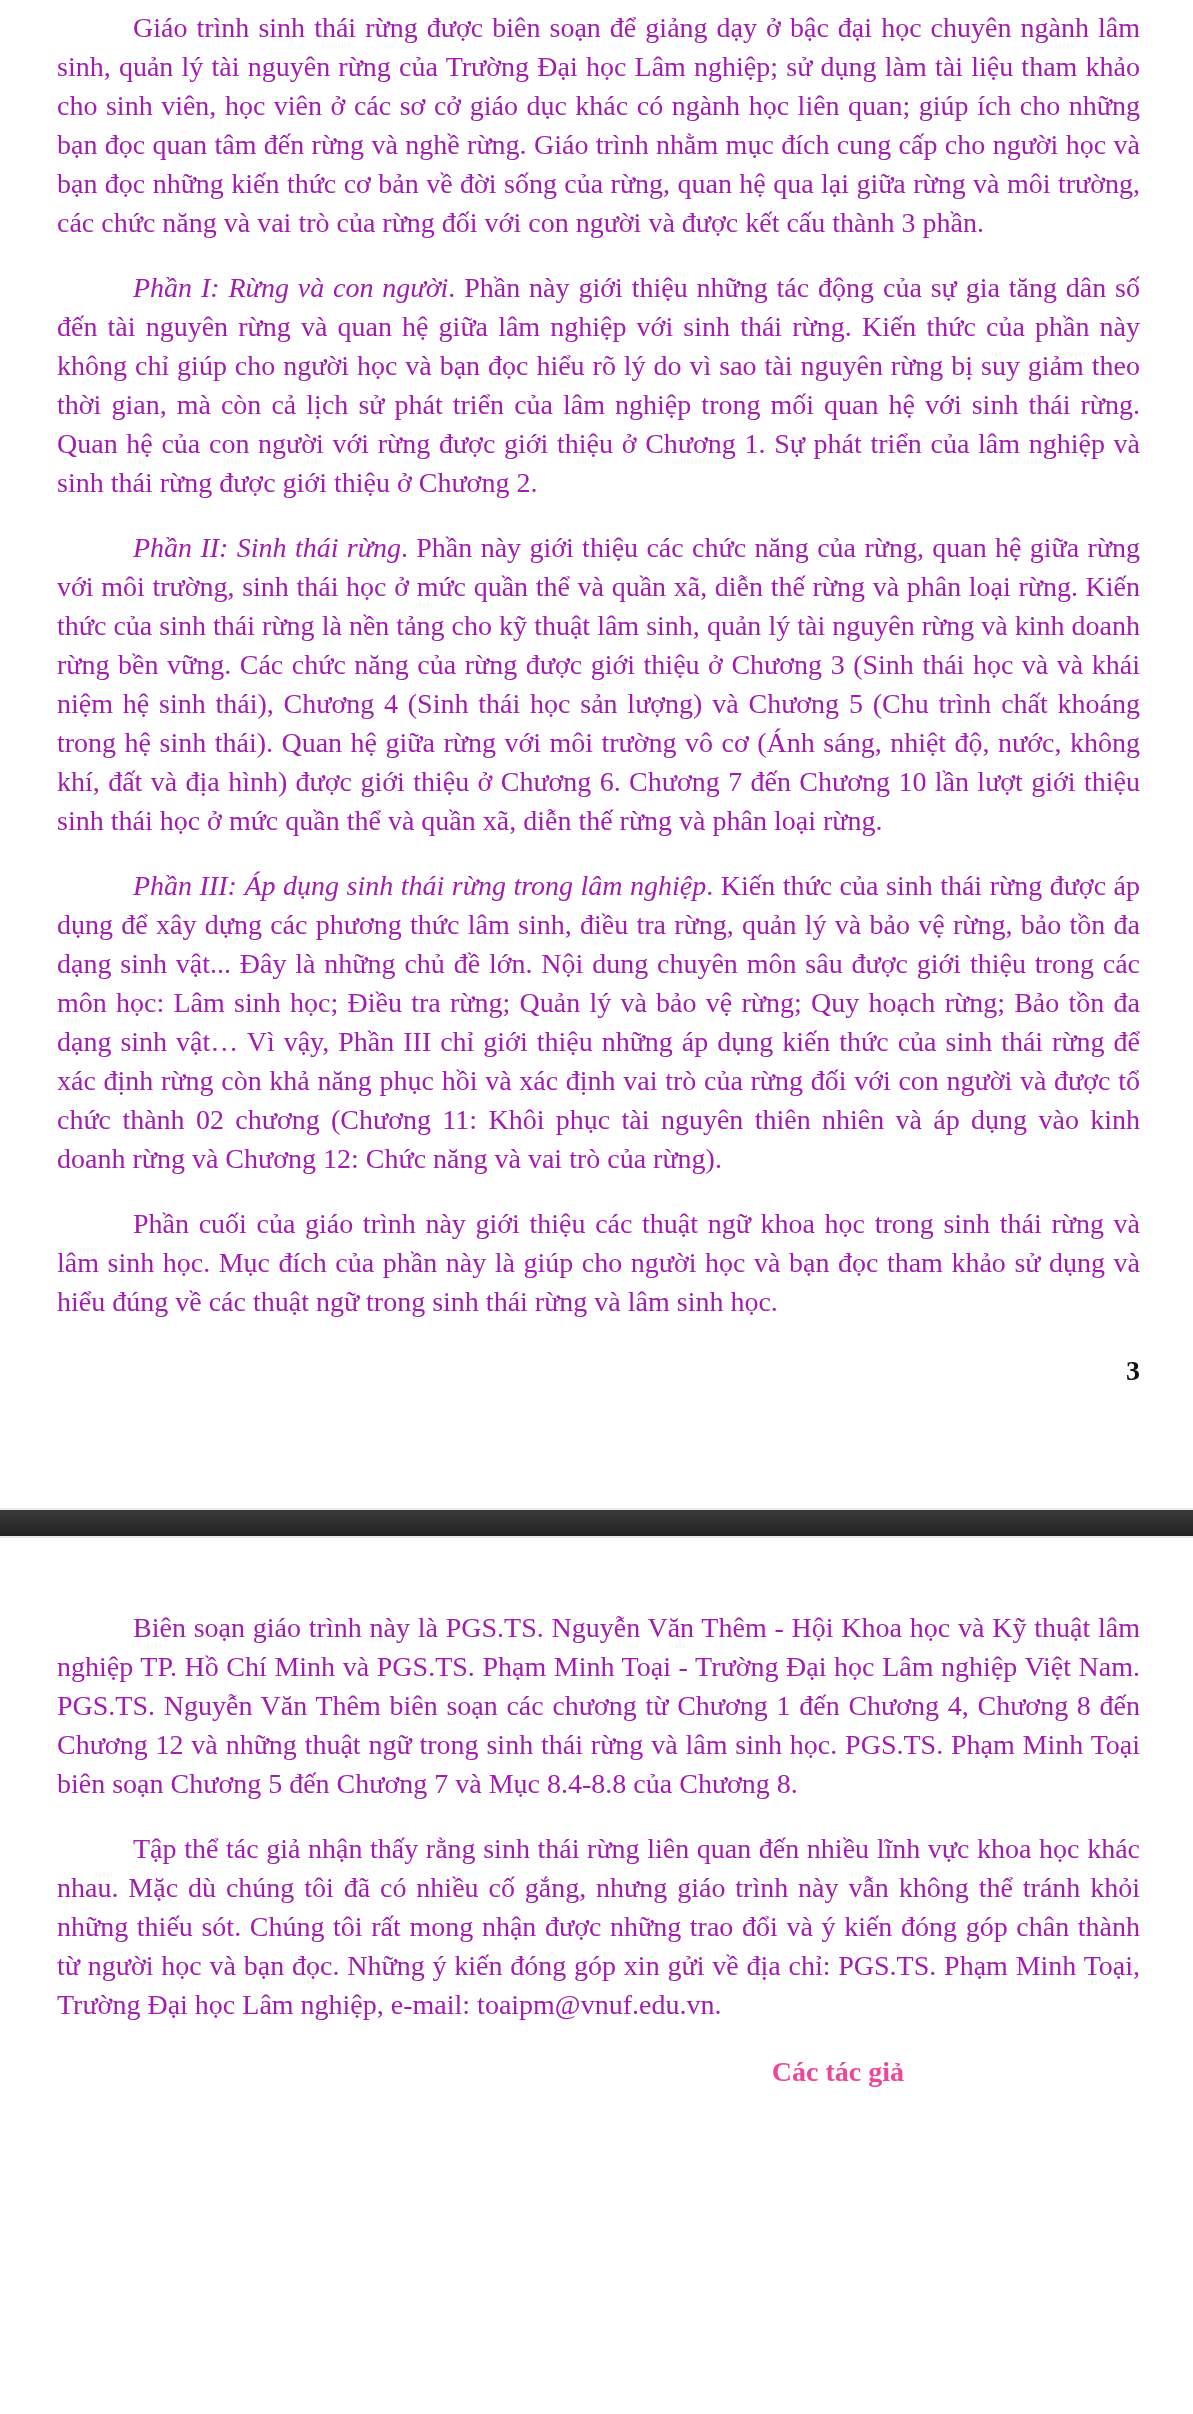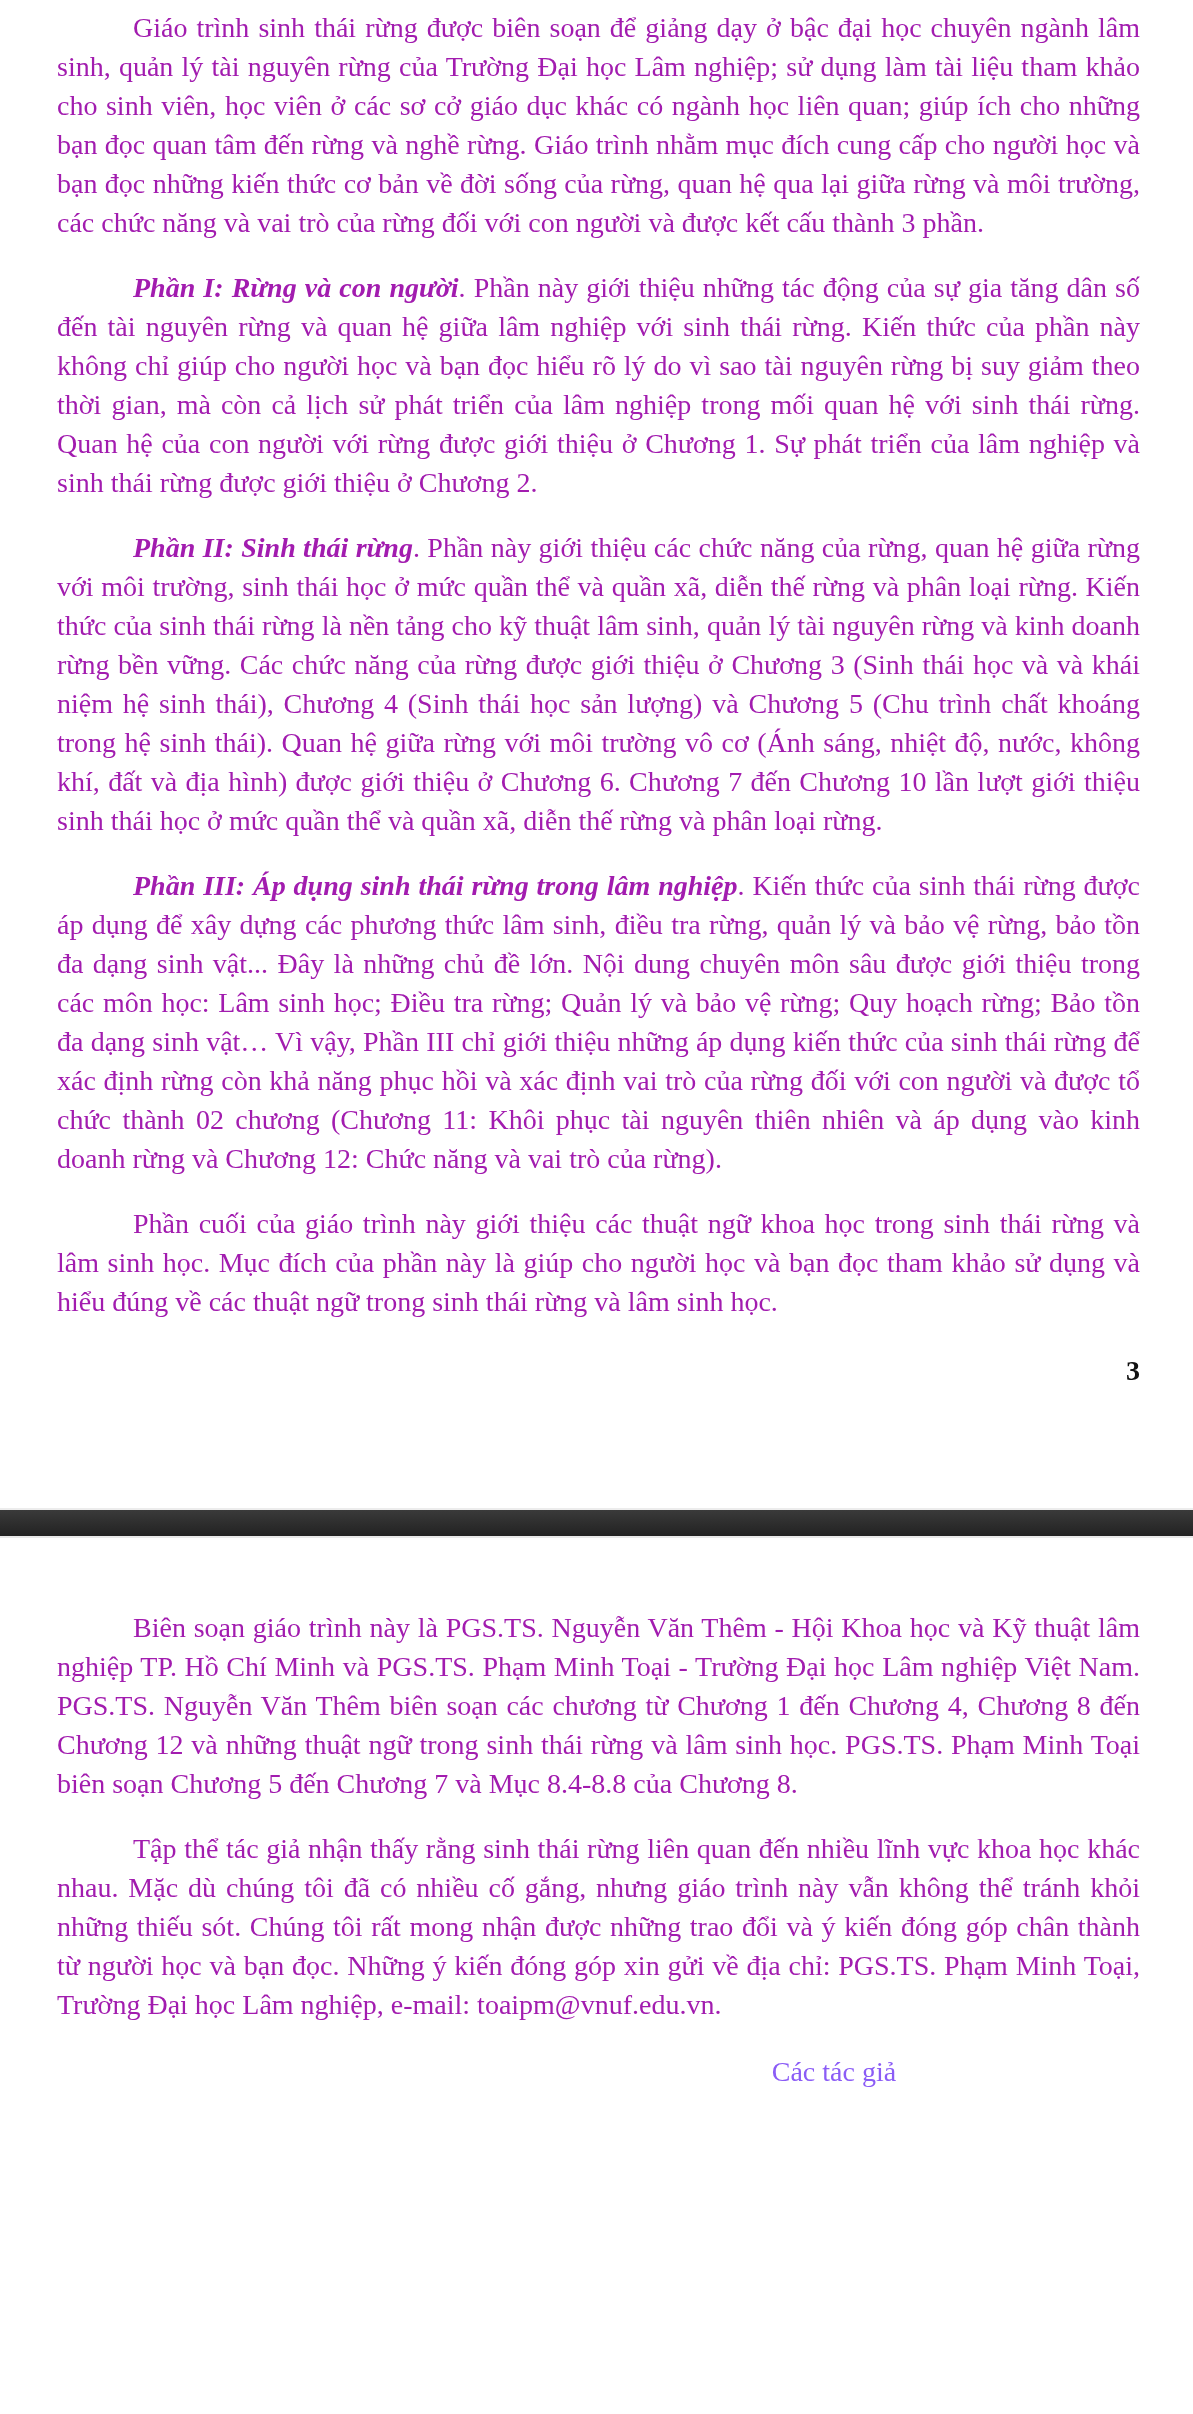--- a/index.html
+++ b/index.html
@@ -33,21 +33,21 @@
   .para {
     margin: 0 0 26px 0;
     font-size: 28px;
     line-height: 39px;
     text-align: justify;
     text-indent: 76px;
     color: #a21caf;
   }
   .para:last-child { margin-bottom: 0; }
   .lead {
-    font-weight: bold;
+    font-weight: normal;
     font-style: italic;
   }
   .page-number {
     margin-top: 30px;
     font-size: 28px;
     line-height: 39px;
     font-weight: bold;
     text-align: right;
     color: #111111;
   }
@@ -56,22 +56,22 @@
     width: 1193px;
     background: linear-gradient(#3a3a3a, #222222);
     border-top: 2px solid #ececec;
     border-bottom: 2px solid #e8e8e8;
   }
   .signature {
     margin-top: 28px;
     margin-left: 66%;
     font-size: 28px;
     line-height: 39px;
-    font-weight: normal;
-    color: #8b5cf6;
+    font-weight: bold;
+    color: #ec4899;
     text-align: left;
     white-space: nowrap;
   }
 </style>
 </head>
 <body>
 
 <div class="viewer">
 
   <section class="page page-first">

